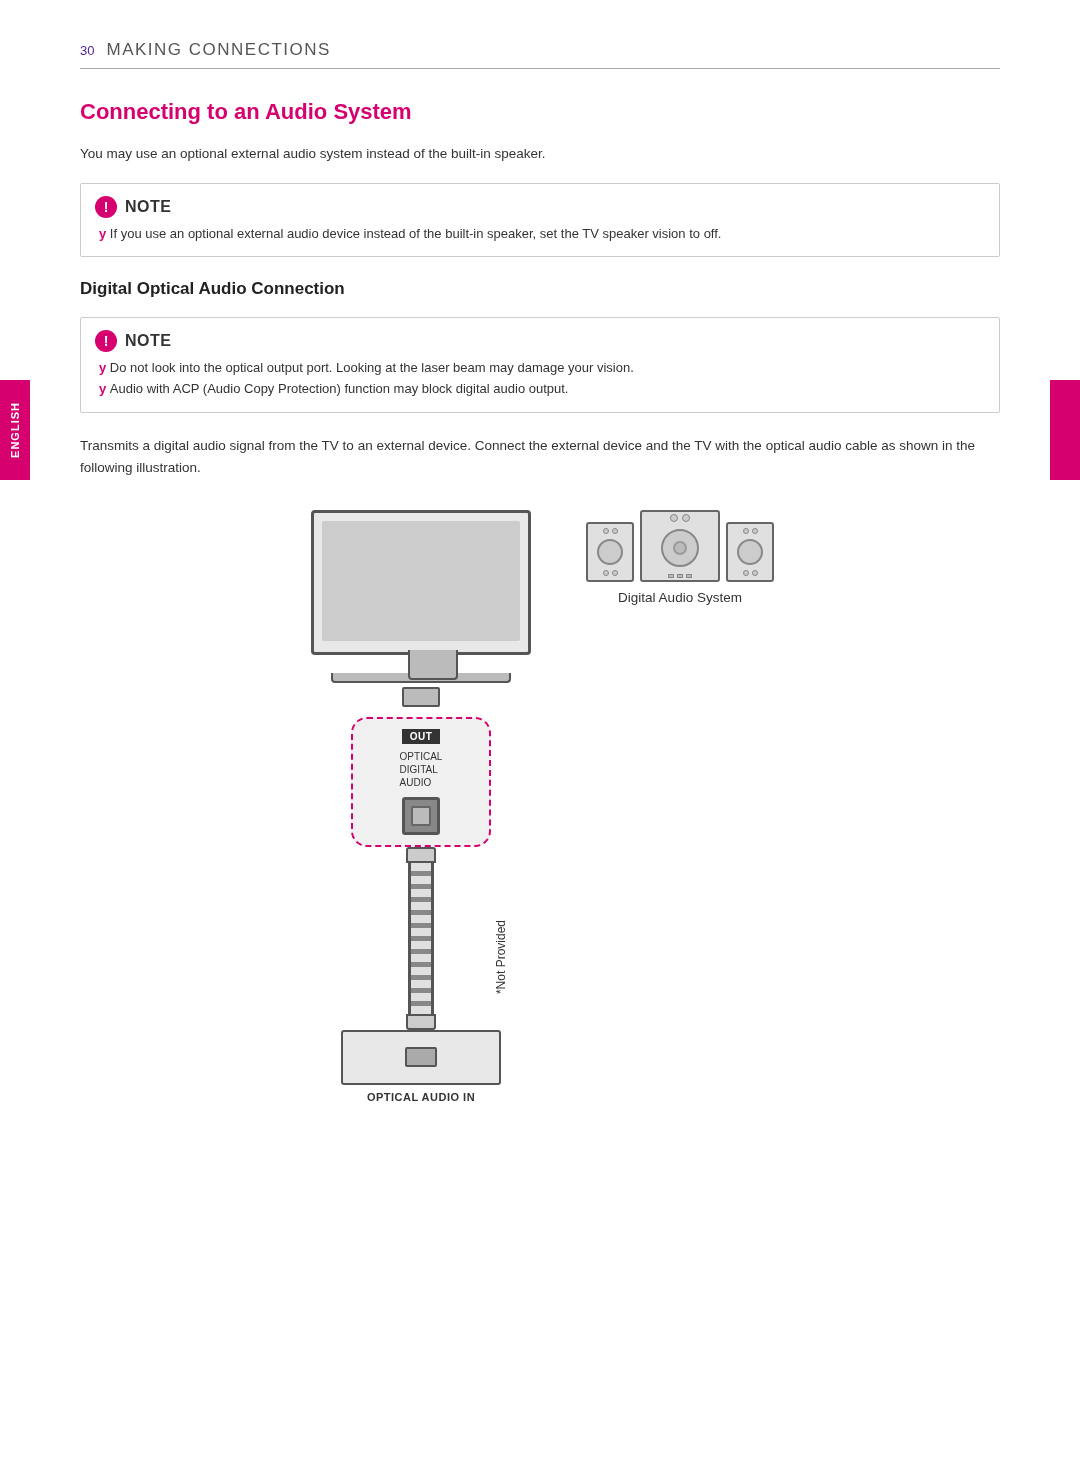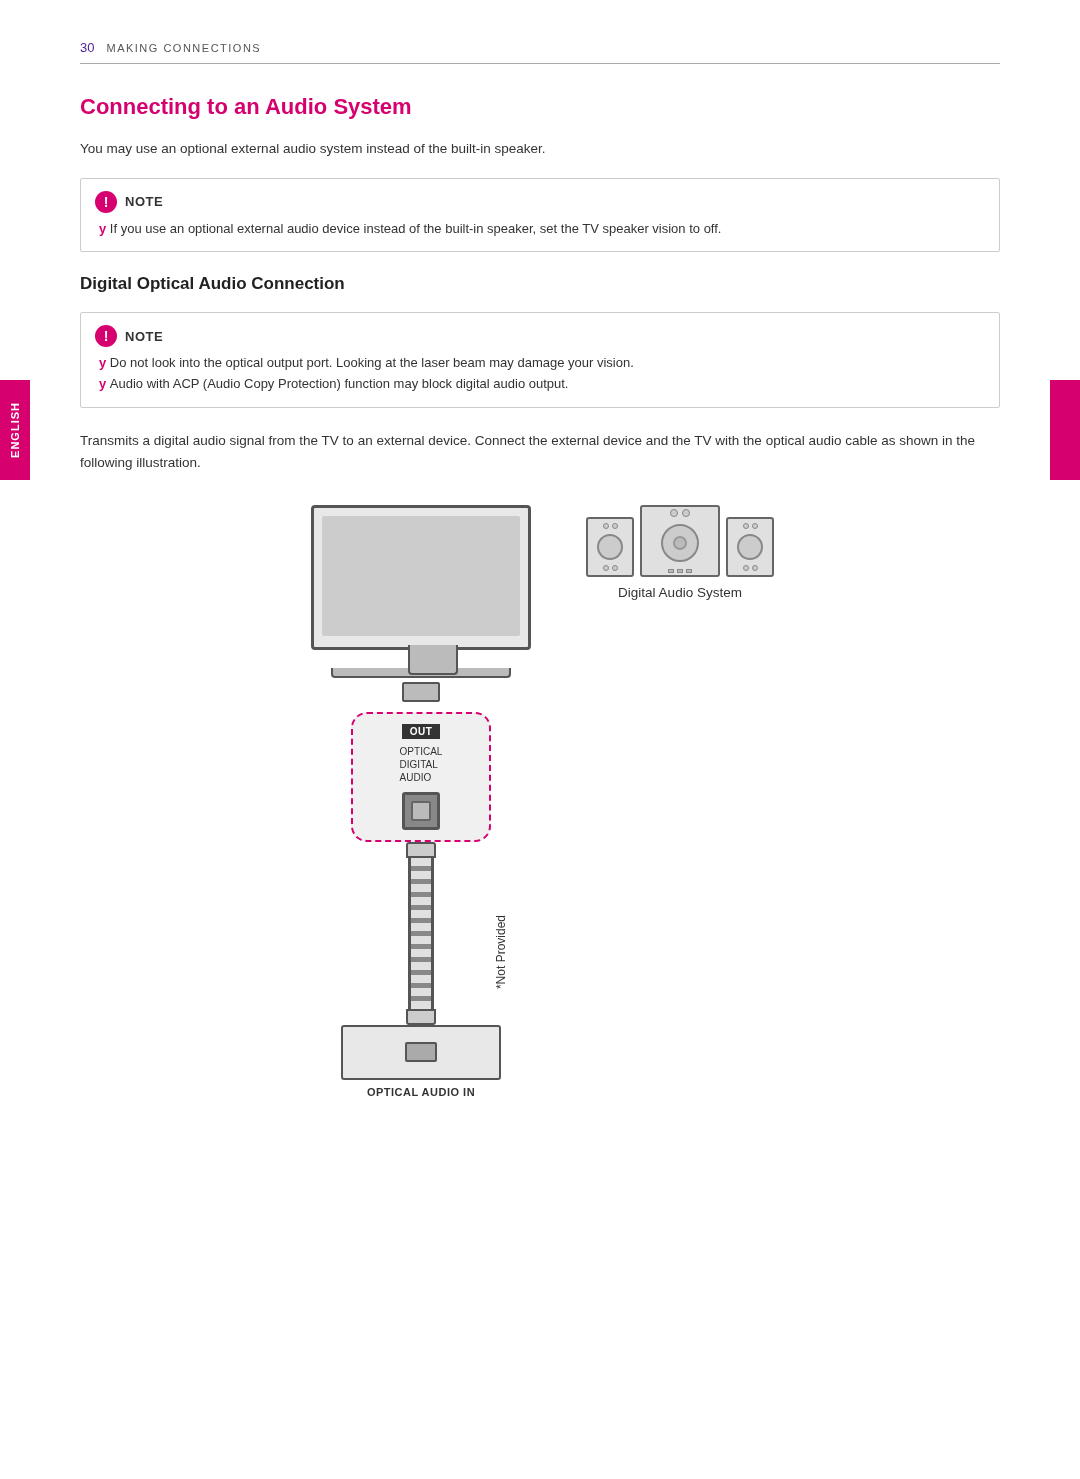--- a/index.html
+++ b/index.html
@@ -25,21 +25,21 @@
       border-bottom: 1px solid #aaa;
       padding-bottom: 8px;
       margin-bottom: 30px;
     }
     .page-number {
       font-size: 13px;
       color: #4c1d95;
       margin-right: 12px;
     }
     .page-header-title {
-      font-size: 11px;
+      font-size: 17px;
       color: #555;
       letter-spacing: 1.5px;
       text-transform: uppercase;
     }
 
     
     .section-title {
       font-size: 22px;
       color: #d6006e;
       font-weight: bold;
@@ -78,21 +78,21 @@
       flex-shrink: 0;
     }
     .note-icon span {
       color: #fff;
       font-weight: bold;
       font-size: 14px;
       line-height: 1;
     }
     .note-label {
       font-weight: bold;
-      font-size: 13px;
+      font-size: 16px;
       color: #333;
       letter-spacing: 0.5px;
     }
     .note-item {
       font-size: 13px;
       color: #333;
       line-height: 1.6;
       padding-left: 4px;
     }
     .note-item::before {

